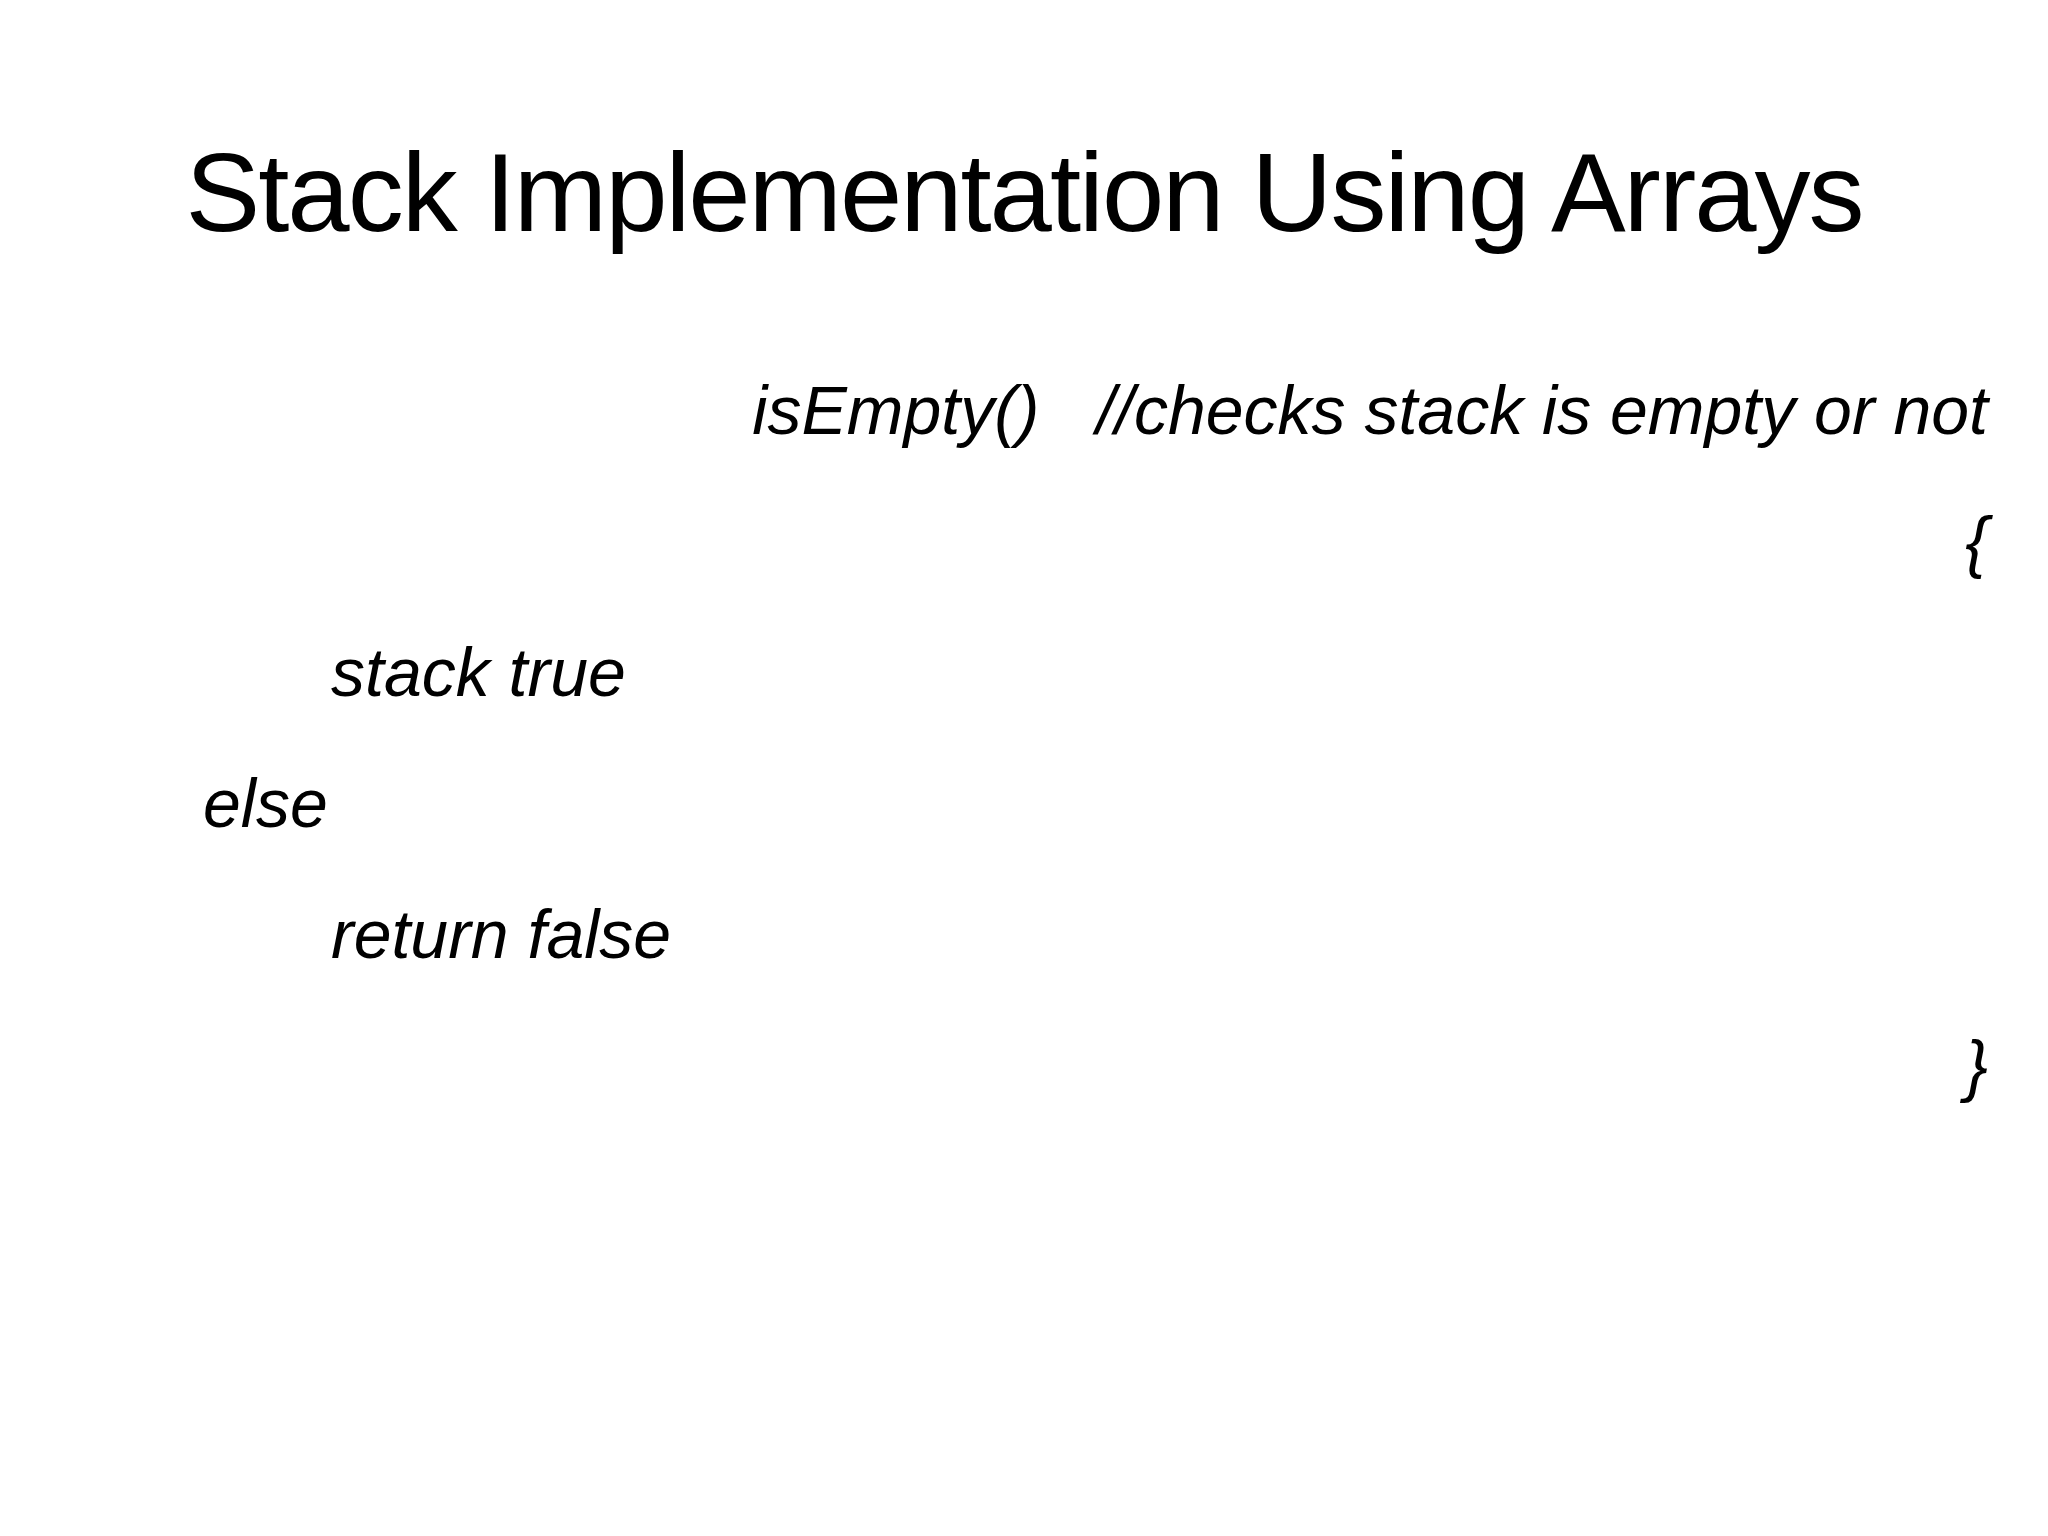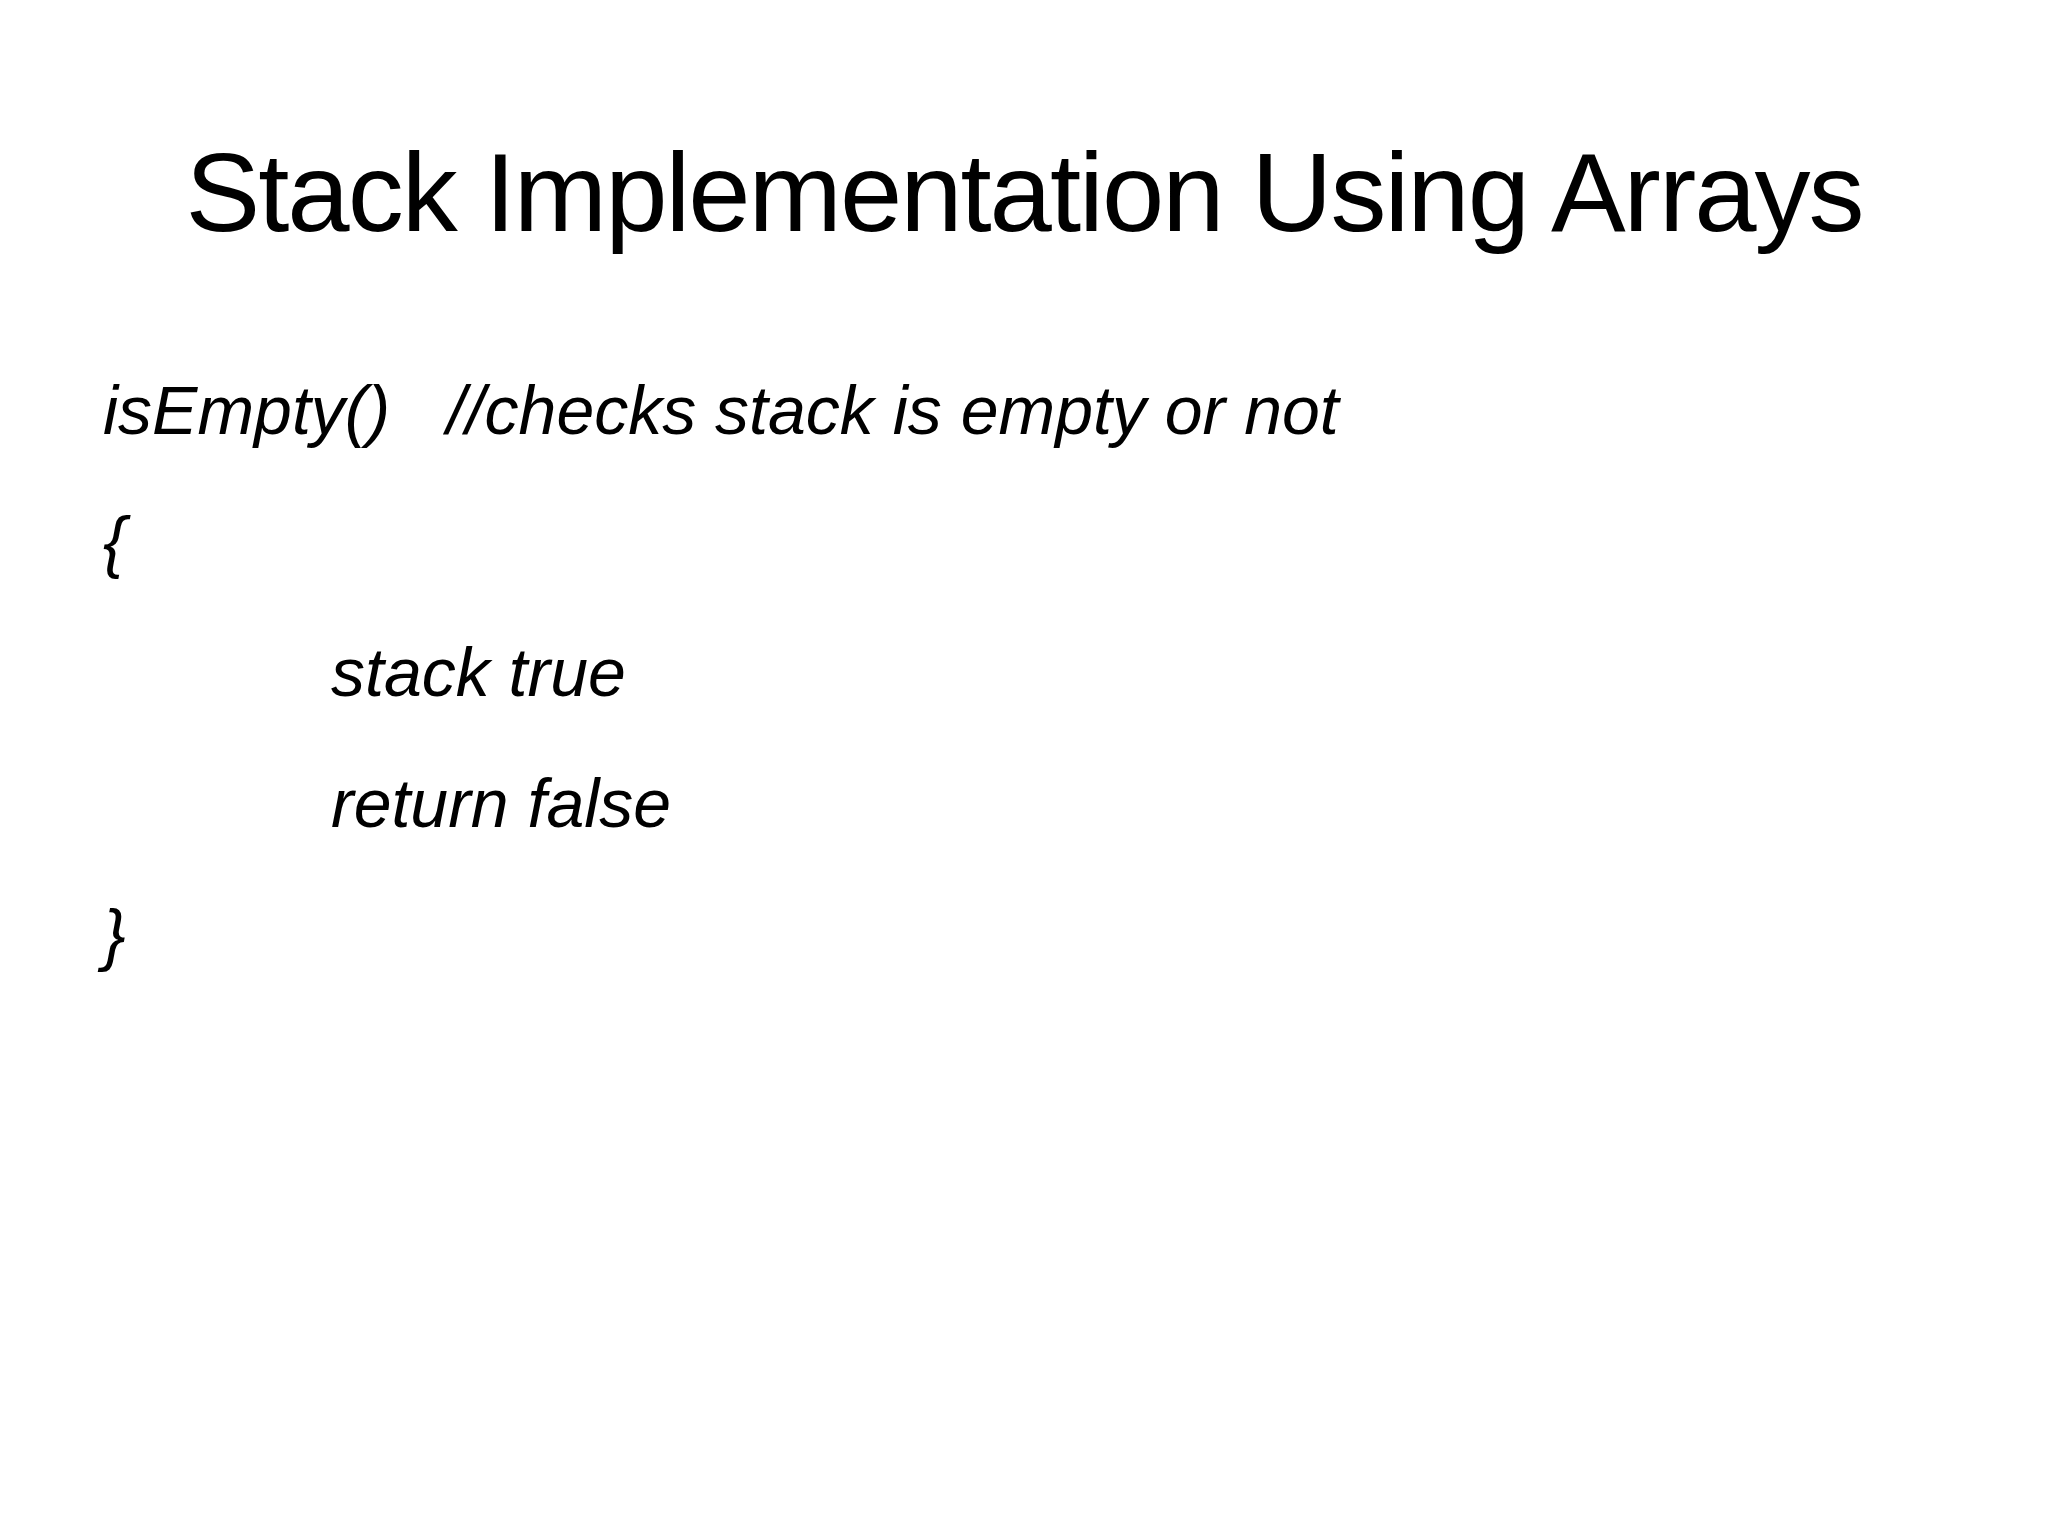--- a/index.html
+++ b/index.html
@@ -35,30 +35,31 @@
     left: 103px;
     right: 60px;
     font-style: italic;
     font-size: 68px;
     line-height: 131px;
     color: #000000;
   }
   .code-line {
     white-space: pre;
   }
-  .indent-0 { padding-left: 0; }
+  .indent-0 { padding-left: 0; text-align: right; }
   .indent-1 { padding-left: 100px; }
   .indent-2 { padding-left: 228px; }
 </style>
 </head>
 <body>
 
 <div class="slide">
   <div class="slide-title">Stack Implementation Using Arrays</div>
 
   <div class="code-block">
     <div class="code-line indent-0">isEmpty()   //checks stack is empty or not</div>
     <div class="code-line indent-0">{</div>
     <div class="code-line indent-2">stack true</div>
+    <div class="code-line indent-1">else</div>
     <div class="code-line indent-2">return false</div>
     <div class="code-line indent-0">}</div>
   </div>
 </div>
 
 </body></html>

